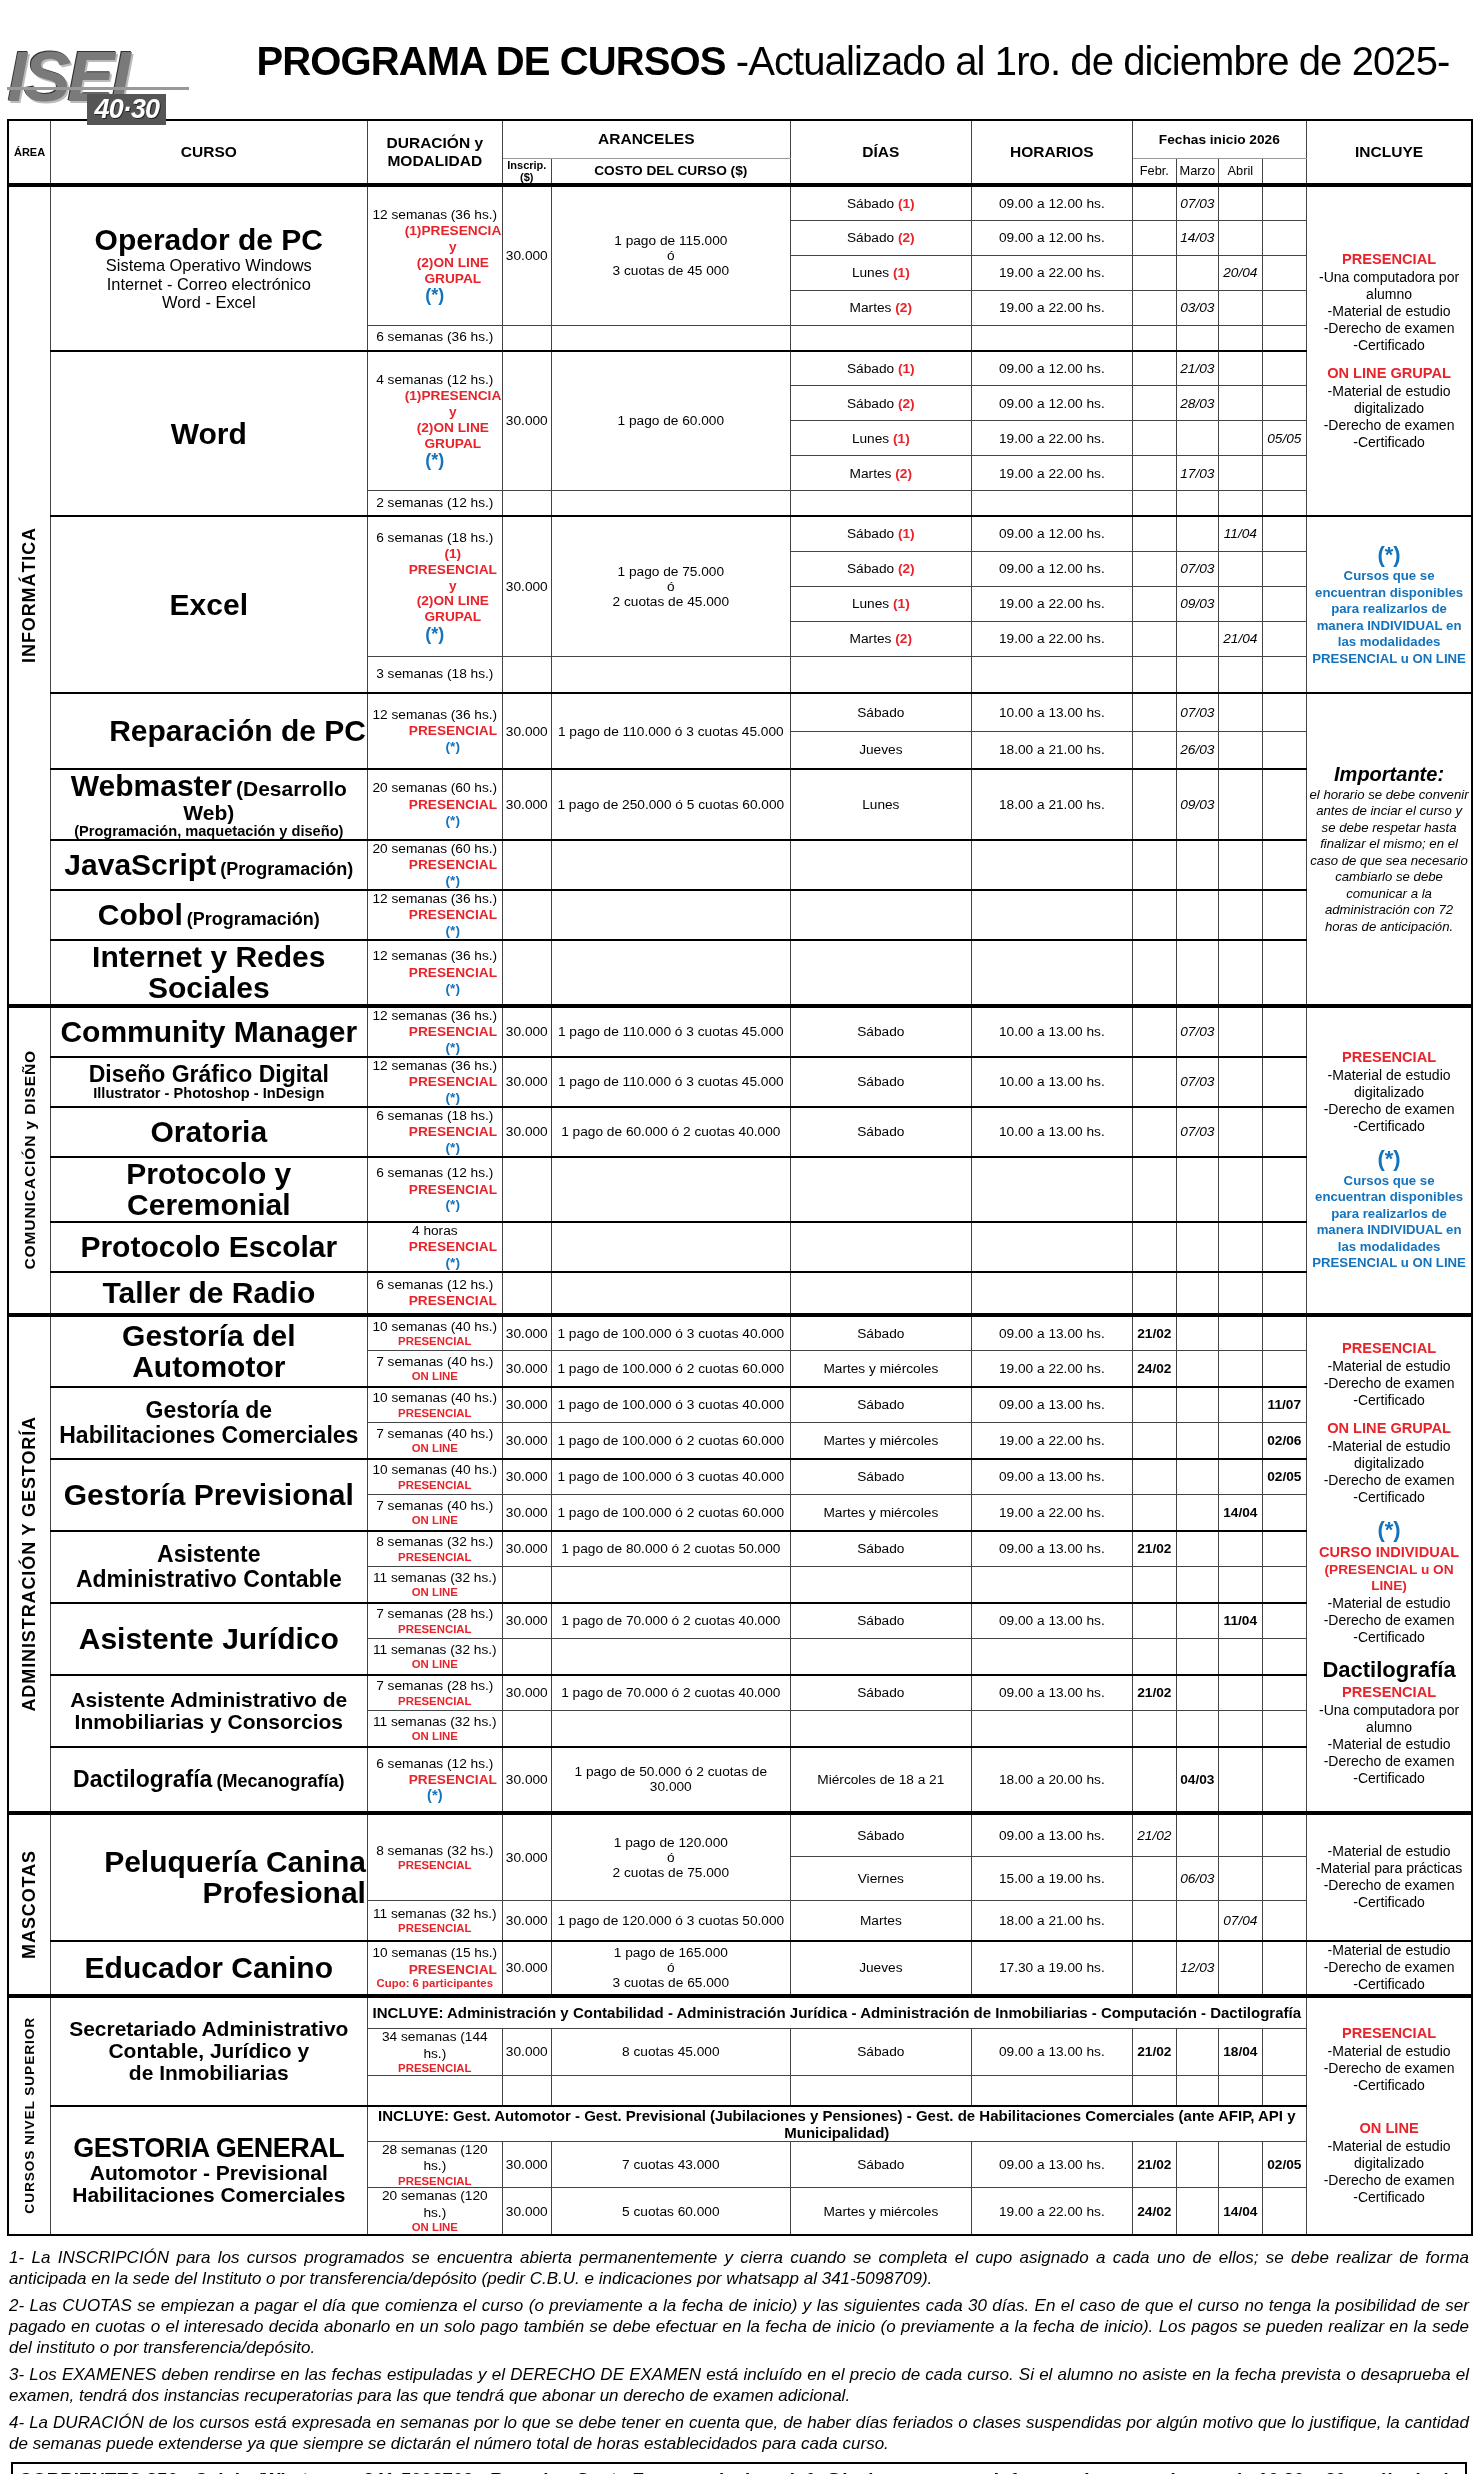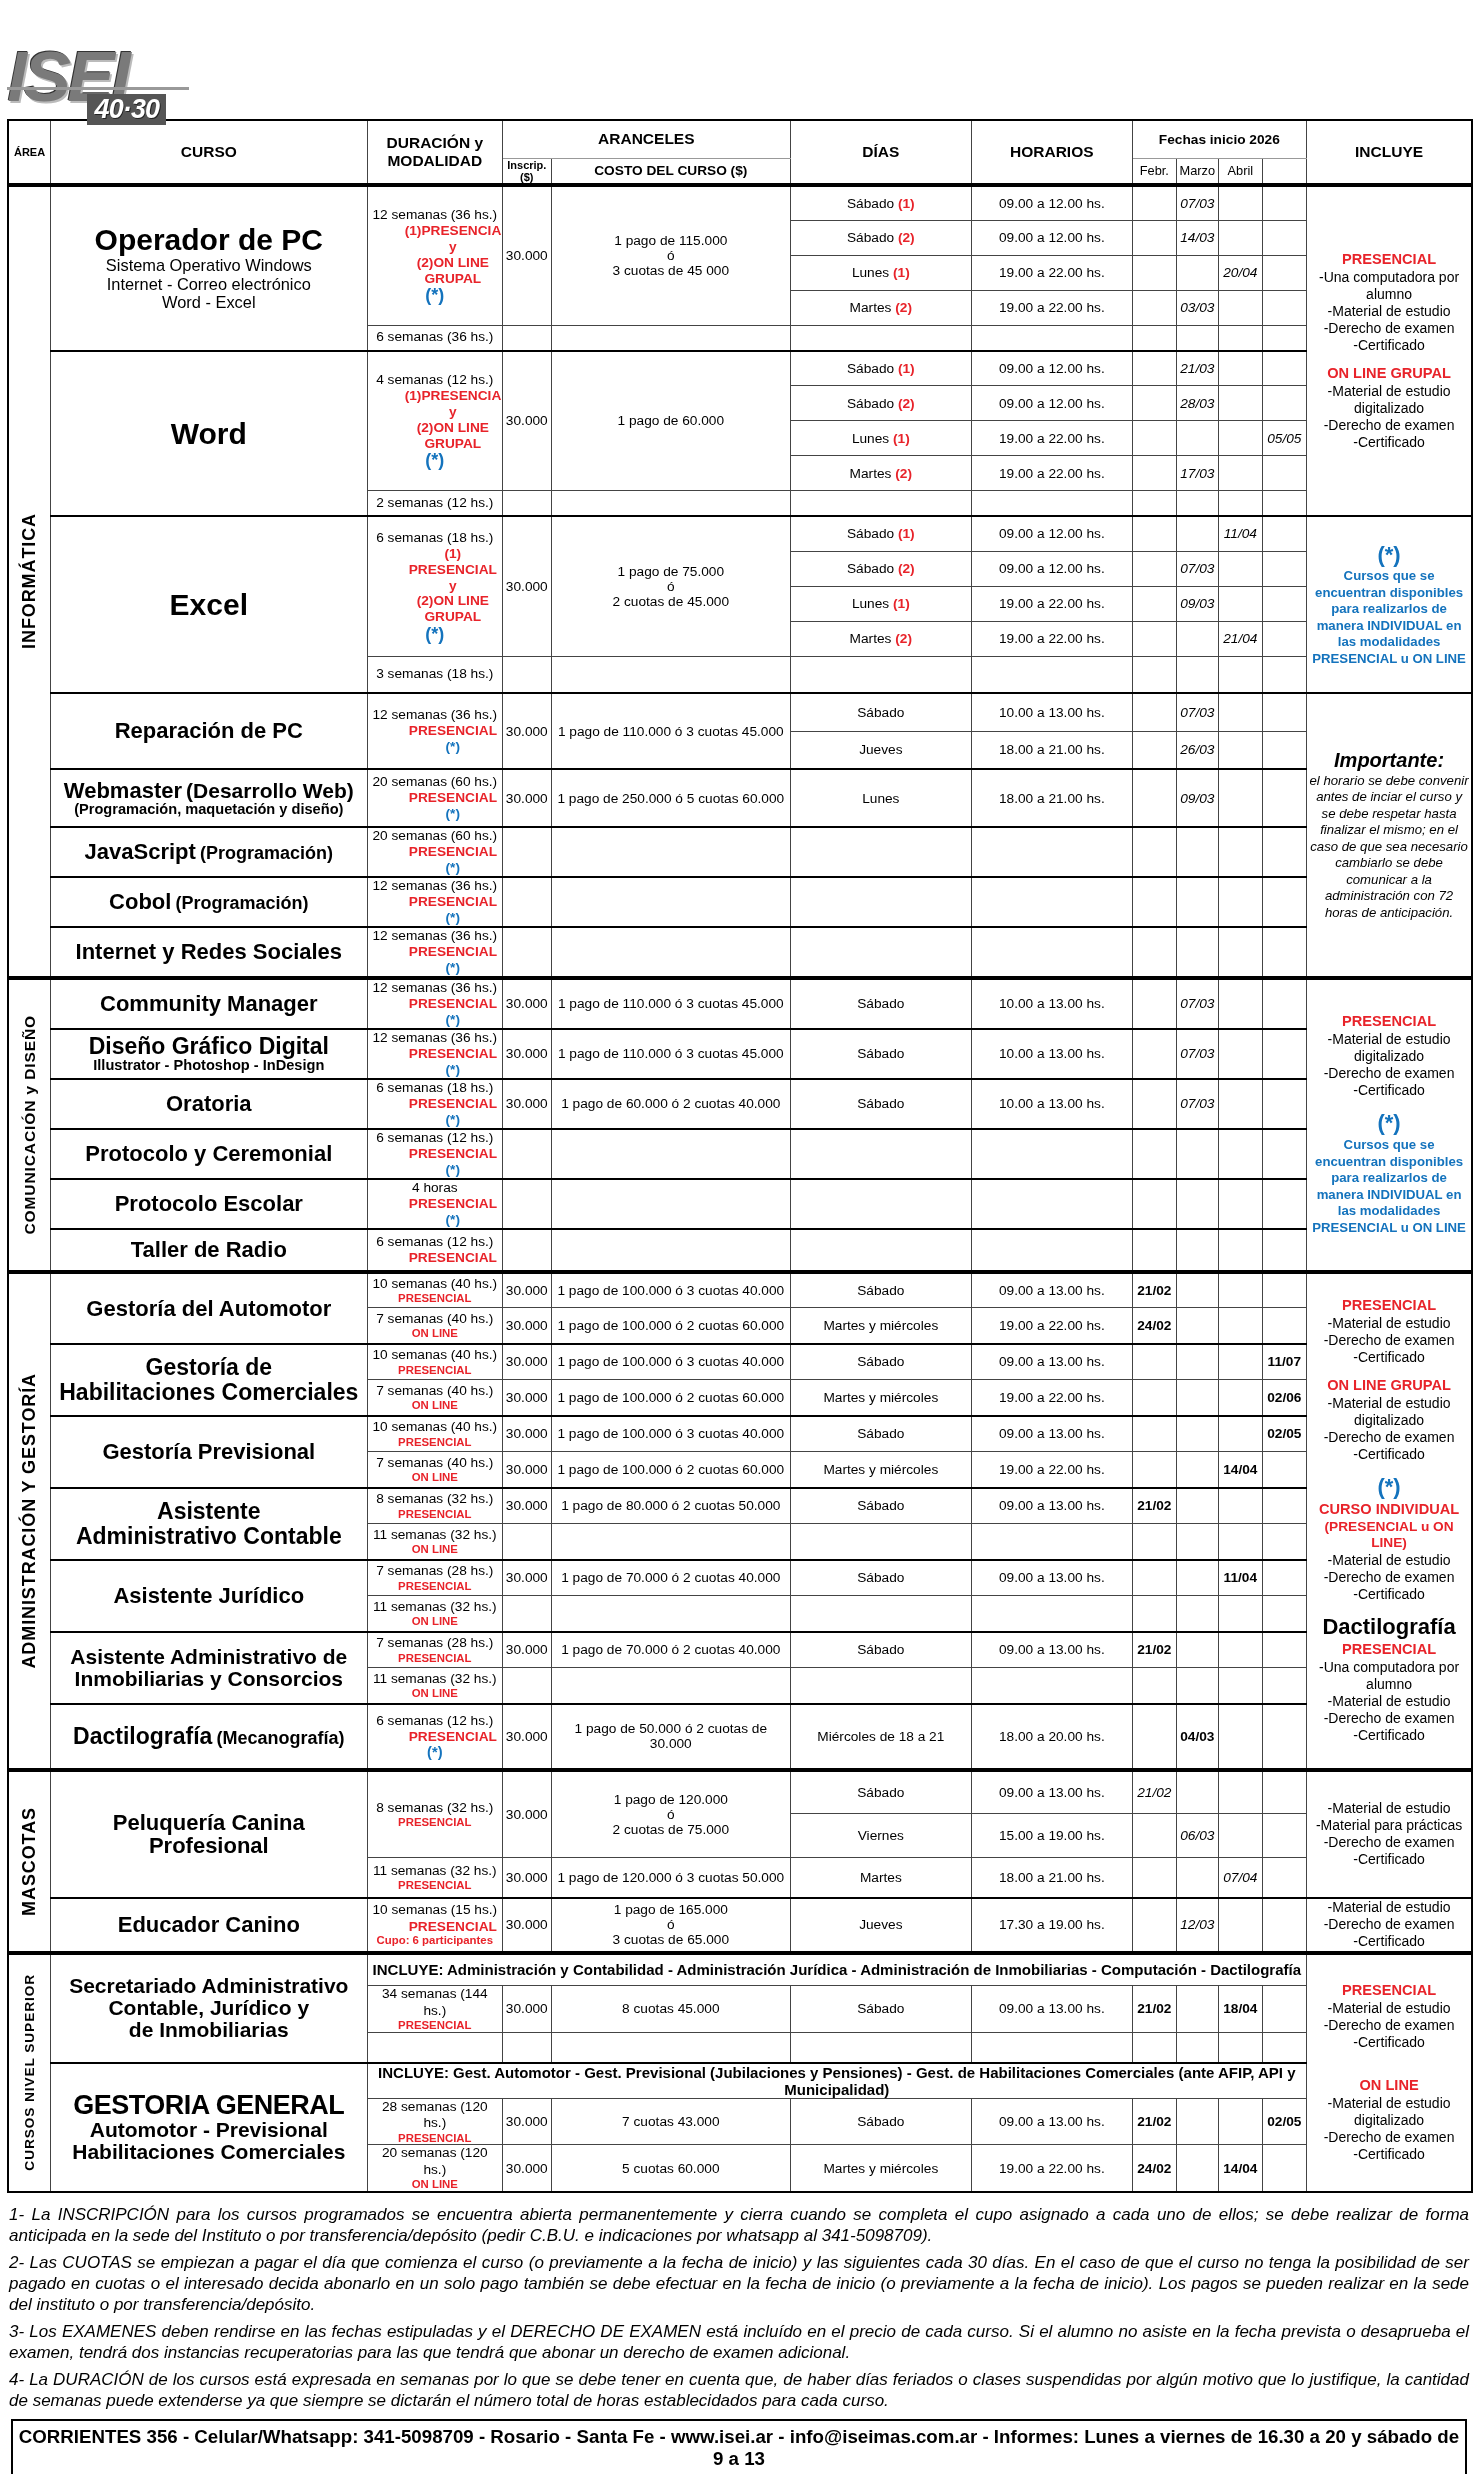--- a/index.html
+++ b/index.html
@@ -18,21 +18,21 @@
   tr.secTop td{border-top:4.6px solid #000;}
   tr.blkTop td{border-top:2.7px solid #000;}
   .outer{border:2.7px solid #000;}
   th{font-weight:bold;}
   .hcell{font-size:15.5px;font-weight:bold;}
   .hsmall{font-size:11px;font-weight:bold;}
   
   .v{writing-mode:vertical-rl;transform:rotate(180deg);white-space:nowrap;font-weight:bold;letter-spacing:0.9px;margin:0 auto;}
   .v20{font-size:18px;} .v17{font-size:15.5px;} .v15{font-size:13.7px;}
   .t34{font-size:30px;font-weight:bold;line-height:1.05;}
-  .t28{font-size:22px;font-weight:bold;line-height:1.05;}
+  .t28{font-size:30px;font-weight:bold;line-height:1.05;text-align:right;}
   .t26{font-size:23px;font-weight:bold;line-height:1.05;}
   .t24{font-size:21px;font-weight:bold;line-height:1.05;}
   .t30{font-size:27px;font-weight:bold;line-height:1.0;letter-spacing:-0.5px;}
   .sub18{font-size:16.4px;line-height:1.15;}
   .sub17b{font-size:14.6px;font-weight:bold;line-height:1.05;}
   .dur{font-size:13.7px;line-height:1.2;}
   .red{color:#e8232a;font-weight:bold;}
   .red15{color:#e8232a;font-weight:bold;font-size:13.7px;line-height:1.15;padding-left:36px;}
   .red13{color:#e8232a;font-weight:bold;font-size:11.4px;line-height:1.1;}
   .blue{color:#1473bd;font-weight:bold;}
@@ -61,20 +61,24 @@
 <body>
 
 <div class="page">
 
   <div class="hdr">
     <div class="logo">
       <div class="isei">ISEI</div>
       <div class="rule"></div>
       <div class="badge">40·30</div>
     </div>
+    <div class="title">
+      <b>PROGRAMA DE CURSOS</b>
+      <span>-Actualizado al 1ro. de diciembre de 2025-</span>
+    </div>
   </div>
 
   <table class="main outer">
     <colgroup>
       <col style="width:42px">
         <col style="width:317px">
         <col style="width:135px">
         <col style="width:49px">
         <col style="width:239px">
         <col style="width:181px">

